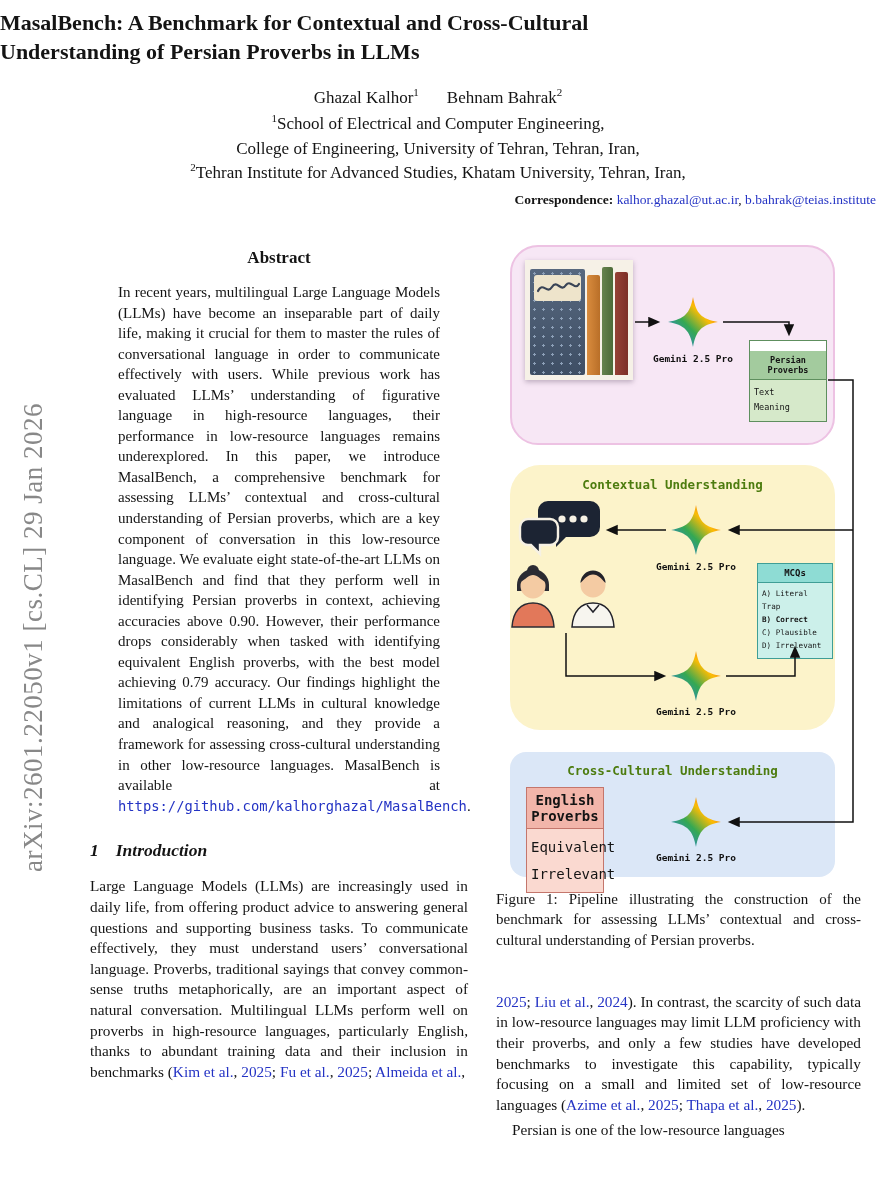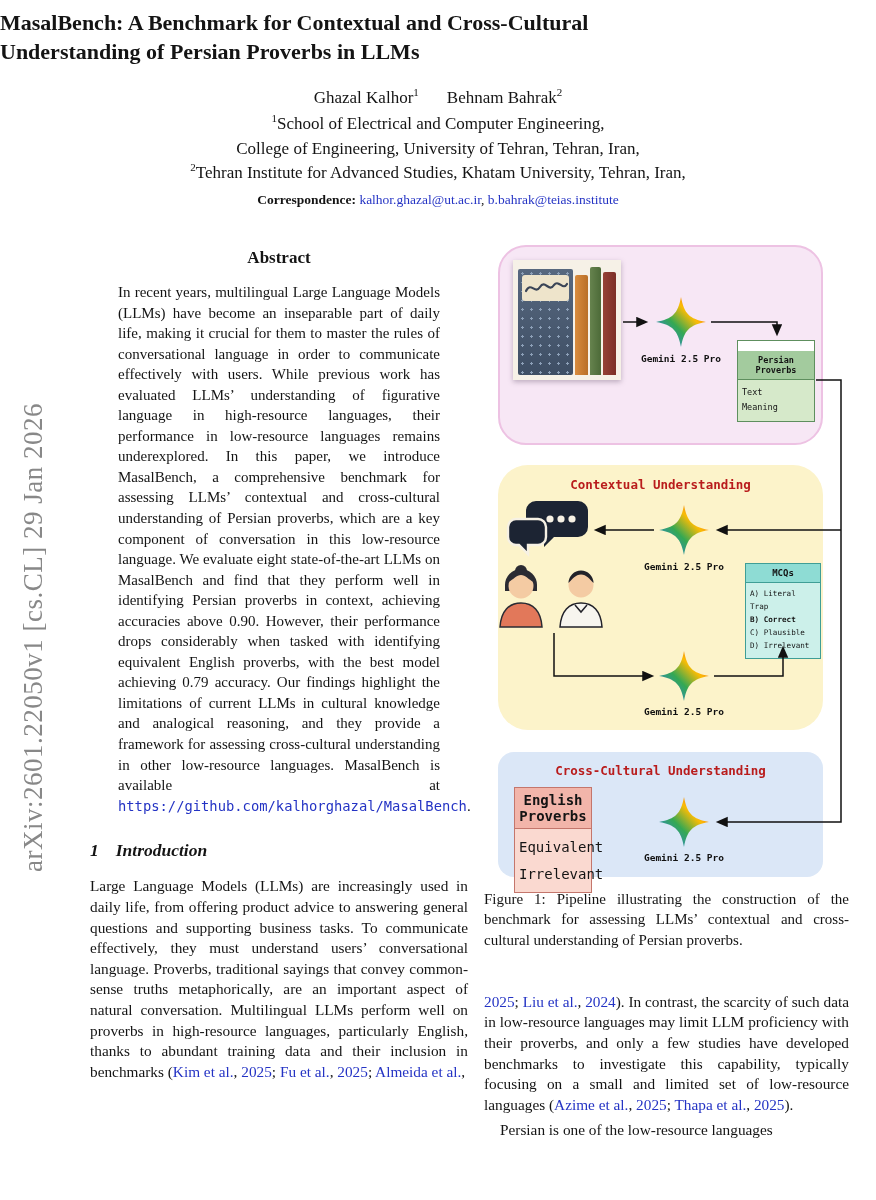--- a/index.html
+++ b/index.html
@@ -16,44 +16,44 @@
     position:absolute; left:2px; bottom:0; transform-origin:0 0; transform:rotate(-90deg);
     white-space:nowrap; font-size:27px; color:#888888; letter-spacing:0.5px;
   }
 
   
   .paper-title { text-align:left; margin-top:8px; font-size:22px; font-weight:bold; line-height:1.32; }
   .authors { text-align:center; margin-top:20px; font-size:17px; font-weight:normal; }
   .authors .author-gap { display:inline-block; width:28px; }
   sup { font-size:11px; }
   .affils { text-align:center; margin-top:3px; font-size:17px; line-height:1.42; }
-  .corr { text-align:center; margin-top:7px; font-size:13.5px; }
+  .corr { text-align:right; margin-top:7px; font-size:13.5px; }
   .corr .corr-label { font-weight:bold; }
   .link { color:#2433c4; }
   .mono-link { color:#2433c4; font-family:"DejaVu Sans Mono", monospace; font-size:13.8px; }
 
   
-  .columns { position:absolute; top:245px; left:90px; display:flex; gap:16px; }
+  .columns { position:absolute; top:245px; left:90px; display:flex; gap:28px; }
   .col-left { width:378px; }
   .col-right { width:365px; }
 
   .abstract-heading { text-align:center; font-size:17px; font-weight:bold; margin:3px 0 14px; }
   .abstract-body { margin:0 28px; font-size:15px; line-height:1.37; text-align:justify; }
   .section-heading { font-size:17.5px; font-weight:bold; margin:24px 0 15px;font-style:italic; }
   .section-heading .sec-num { margin-right:17px; }
   .body-par { font-size:15.3px; line-height:1.35; text-align:justify; }
   .indent-par { text-indent:16px; margin-top:4px; }
 
   
   .fig { position:relative; width:365px; height:640px; font-family:"DejaVu Sans Mono", monospace; }
   .stage { position:absolute; }
   .stage1 { left:14px; top:0; width:325px; height:200px; background:#f7e7f5; border:2px solid #edc2e3; border-radius:28px; }
   .stage2 { left:14px; top:220px; width:325px; height:265px; background:#fcf3ca; border-radius:30px; }
   .stage3 { left:14px; top:507px; width:325px; height:125px; background:#dbe7f7; border-radius:16px; }
-  .stage-title { position:absolute; left:14px; width:325px; text-align:center; font-weight:bold; font-size:12.5px; color:#b91c1c; }
+  .stage-title { position:absolute; left:14px; width:325px; text-align:center; font-weight:bold; font-size:12.5px; color:#4d7c0f; }
   .stage2-title { top:232px; }
   .stage3-title { top:518px; }
 
   .gemini { position:absolute; width:52px; height:52px; }
   .gemini-label { position:absolute; width:110px; text-align:center; font-size:9.5px; font-weight:bold; color:#111; }
 
   .mini-box { position:absolute; border:1.5px solid; background:#fff; }
   .mini-head { font-weight:bold; text-align:center; border-bottom:1.5px solid; padding:4px 1px; }
   .mini-body { padding:5px 4px; }
   .green-box { left:253px; top:95px; width:78px; border-color:#5e8f5e; font-size:8.5px; }

